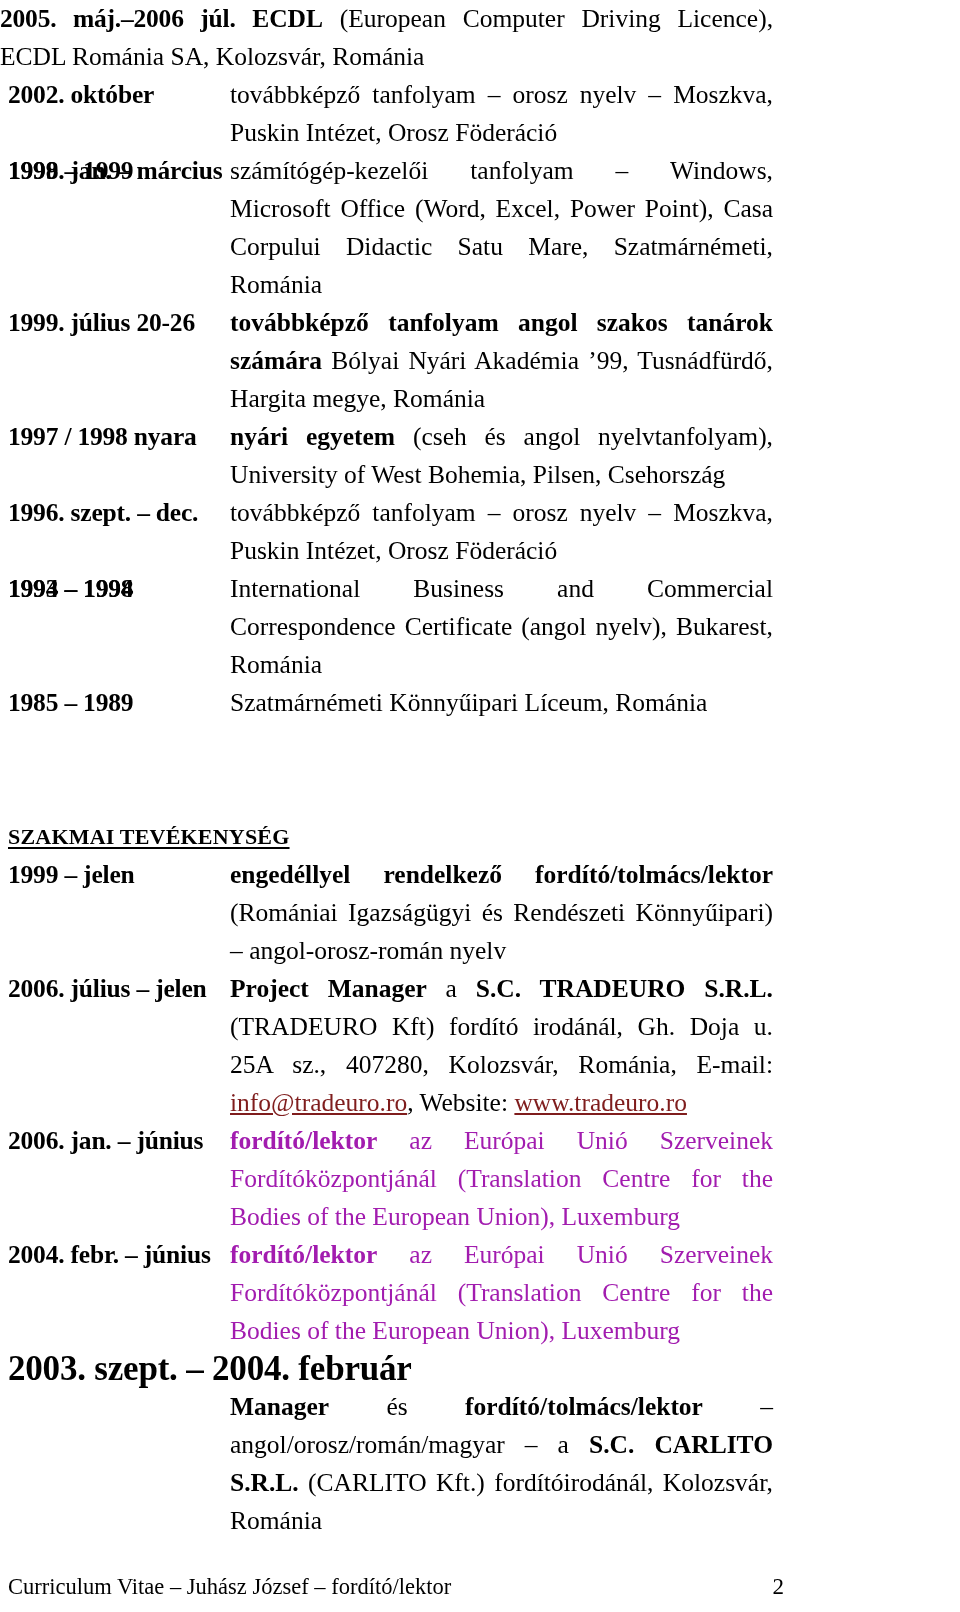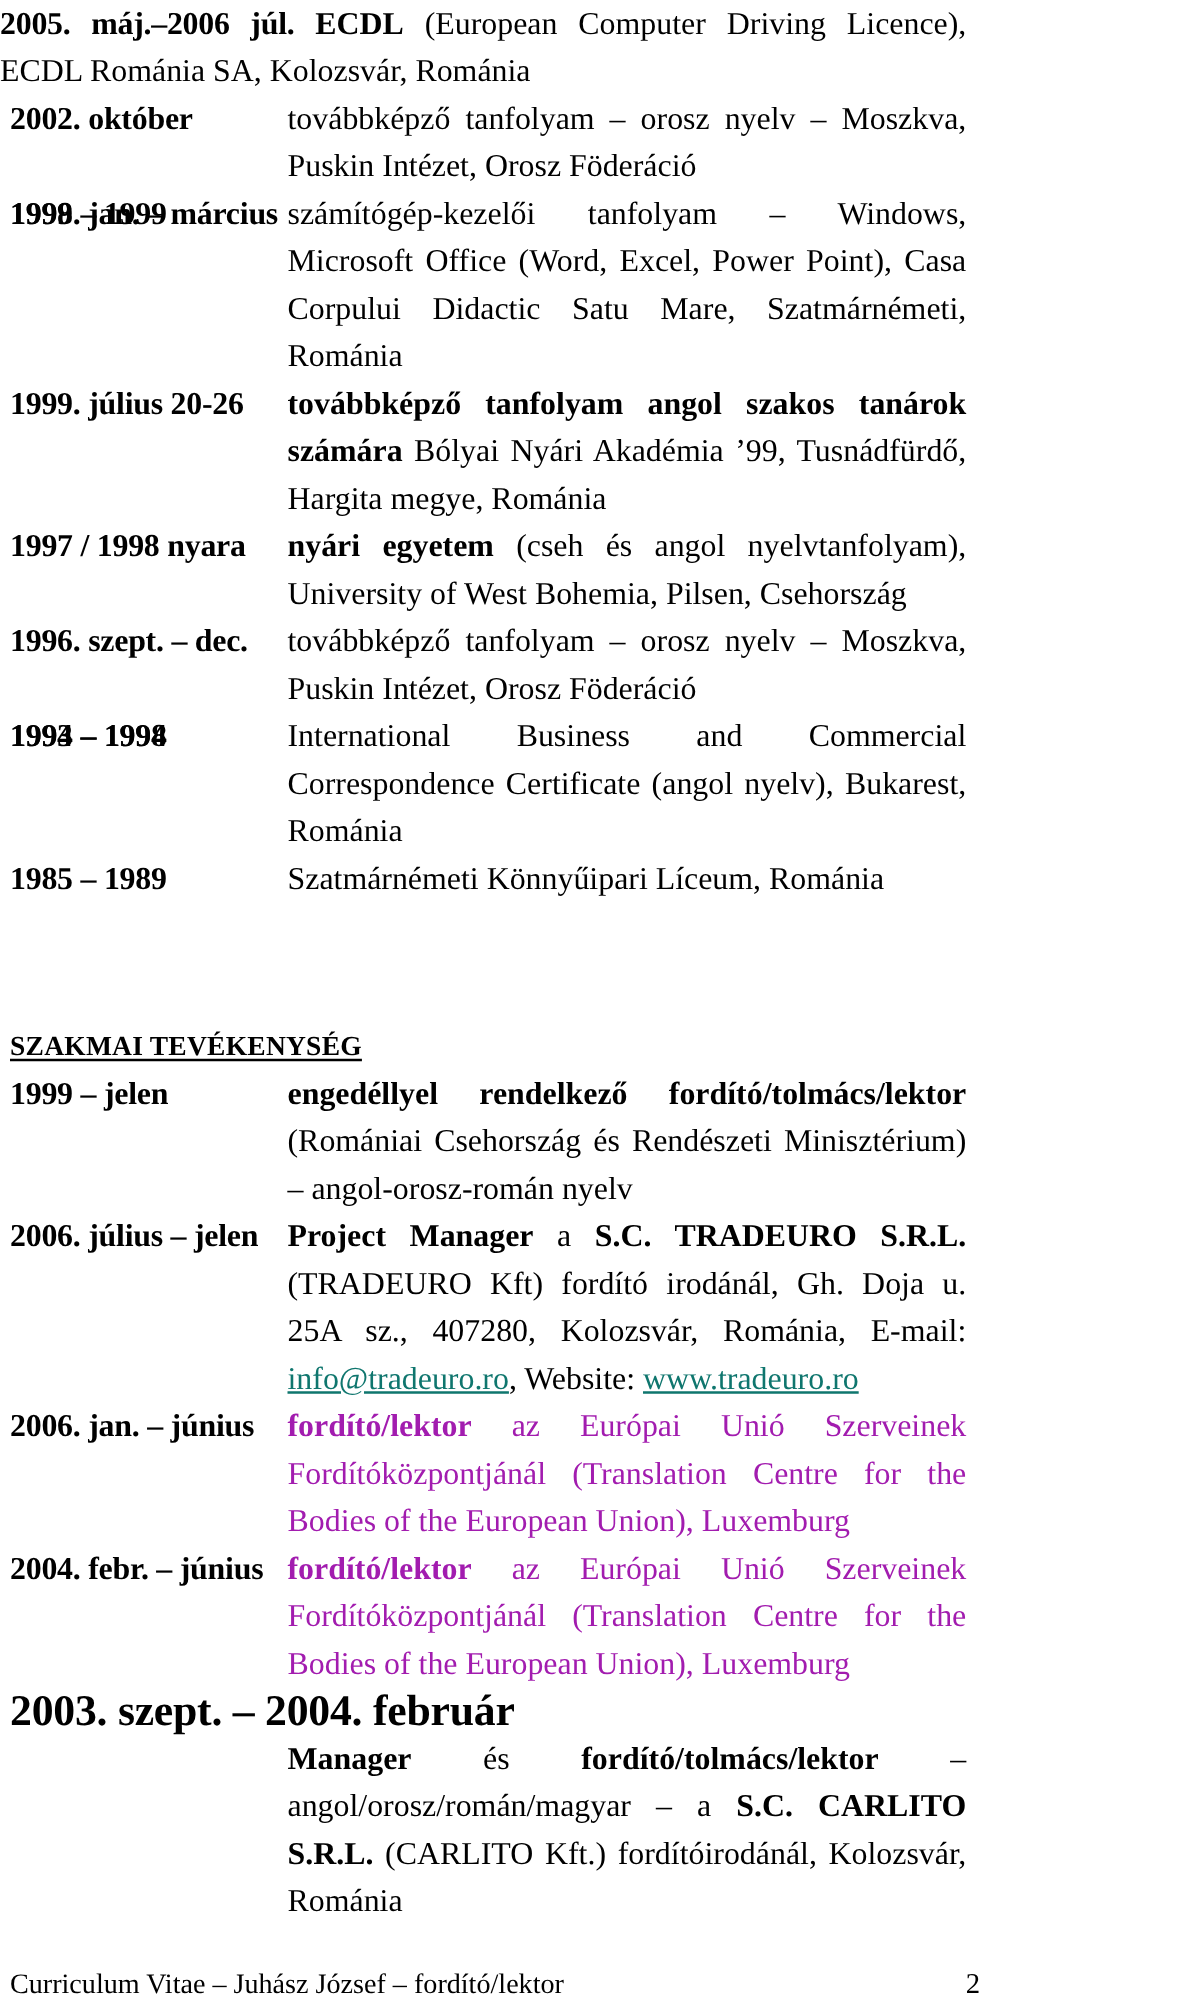--- a/index.html
+++ b/index.html
@@ -68,21 +68,21 @@
     line-height: 38px;
     text-decoration: underline;
     text-underline-offset: 3px;
     margin-left: 8px;
     letter-spacing: 0.2px;
     display: inline-block;
   }
 
   .blue { color: #a21caf; }
   .link {
-    color: #0f766e;
+    color: #7f1d1d;
     text-decoration: underline;
     text-underline-offset: 2px;
   }
 
   .spacer-lg { height: 96px; }
 
   
   .footer {
     position: absolute;
     left: 8px;
@@ -147,21 +147,21 @@
 
   <div class="spacer-lg"></div>
 
   <div>
     <span class="section-heading">SZAKMAI  TEVÉKENYSÉG</span>
   </div>
 
   <div id="experience-section">
       <div class="row">
         <div class="label wide">1999 – jelen</div>
-        <div class="content"><span style="font-weight: bold;">engedéllyel rendelkező fordító/tolmács/lektor</span><span> (Romániai Csehország és Rendészeti Minisztérium) – angol-orosz-román nyelv</span></div>
+        <div class="content"><span style="font-weight: bold;">engedéllyel rendelkező fordító/tolmács/lektor</span><span> (Romániai Igazságügyi és Rendészeti Könnyűipari) – angol-orosz-román nyelv</span></div>
       </div>
       <div class="row">
         <div class="label wide">2006. július – jelen</div>
         <div class="content"><span style="font-weight: bold;">Project Manager</span><span> a </span><span style="font-weight: bold;">S.C. TRADEURO S.R.L.</span><span> (TRADEURO Kft) fordító irodánál, Gh. Doja u. 25A sz., 407280, Kolozsvár, Románia, E-mail: </span><span class="link">info@tradeuro.ro</span><span>, Website: </span><span class="link">www.tradeuro.ro</span></div>
       </div>
       <div class="row">
         <div class="label wide">2006. jan. – június</div>
         <div class="content"><span class="blue" style="font-weight: bold;">fordító/lektor</span><span class="blue"> az Európai Unió Szerveinek Fordítóközpontjánál (Translation Centre for the Bodies of the European Union), Luxemburg</span></div>
       </div>
       <div class="row">

